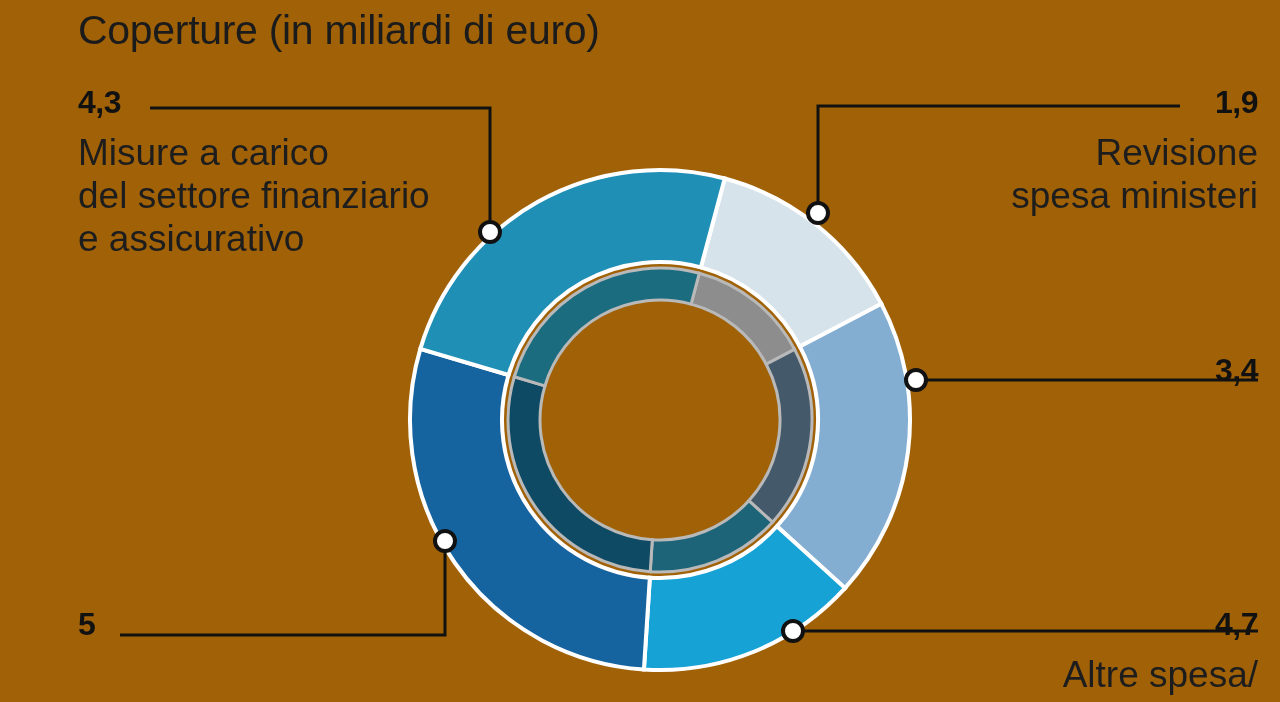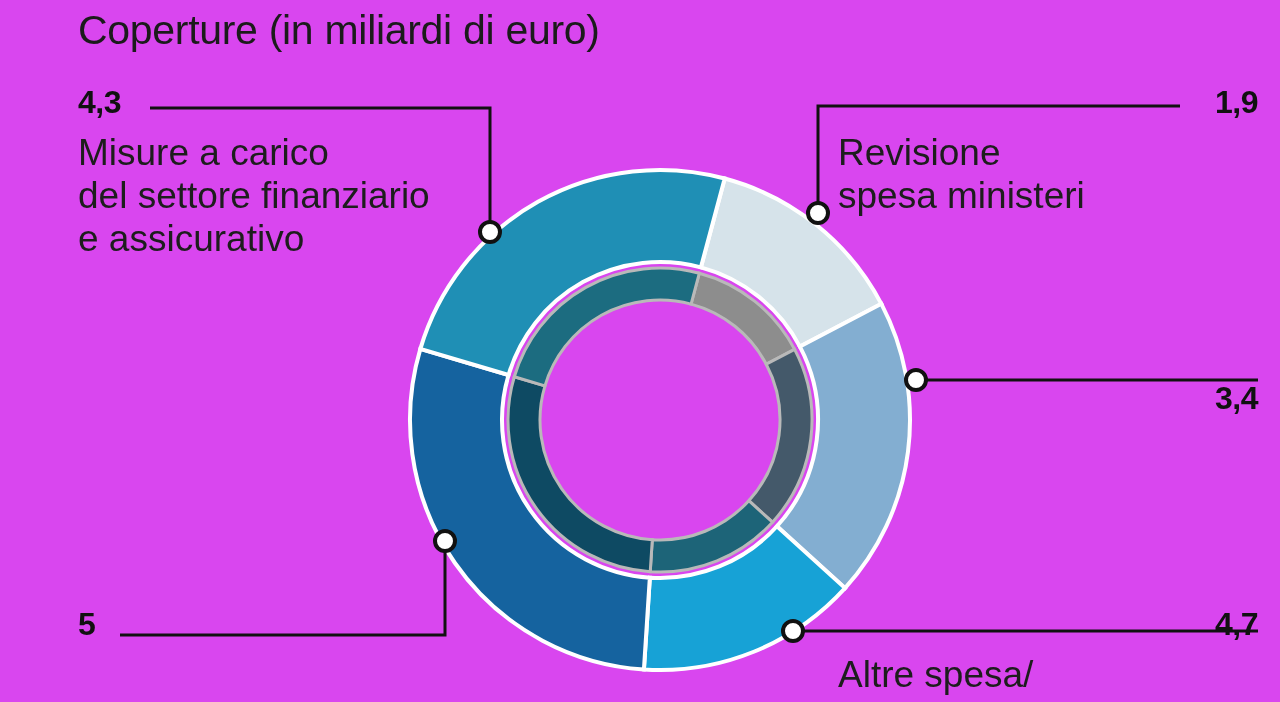--- a/index.html
+++ b/index.html
@@ -13,21 +13,21 @@
     overflow: hidden;
     font-family: "Liberation Sans", sans-serif;
     color: #1a1a1a;
     position: relative;
   }
   #stage {
     position: absolute;
     left: 0; top: 0;
     width: 1280px;
     height: 702px;
-    background: #d946ef;
+    background: #a16207;
   }
 
   
   #chart-title {
     position: absolute;
     left: 78px;
     top: 8px;
     font-size: 41px;
     font-weight: 400;
     letter-spacing: -0.3px;
@@ -71,25 +71,25 @@
     text-align: right;
   }
   .callout.left {
     text-align: left;
   }
 
   
   #callout-finanziario { left: 78px;  top: 86px;  width: 400px; }
   #callout-rimodulazione { left: 78px; top: 608px; width: 400px; }
   #callout-revisione  { right: 22px;  top: 86px;  width: 420px; }
-  #callout-entrate    { right: 22px;  top: 354px; width: 420px; margin-top: 28px; }
+  #callout-entrate    { right: 22px;  top: 354px; width: 420px; }
   #callout-spese      { right: 22px;  top: 608px; width: 420px; }
 
   .callout.right .value { text-align: right; }
-  .callout.right .desc  { text-align: left; }
+  .callout.right .desc  { text-align: right; }
 </style>
 </head>
 <body>
 
 <div id="stage">
 
   <div id="chart-title">Coperture (in miliardi di euro)</div>
 
   <svg id="donut-svg" viewBox="0 0 1280 702" preserveAspectRatio="none">
 

